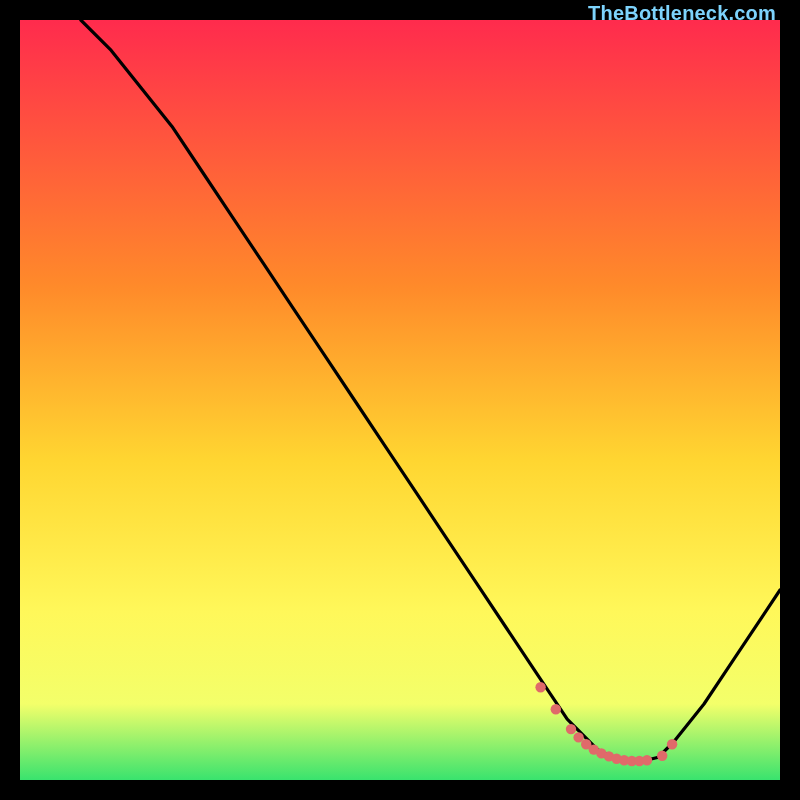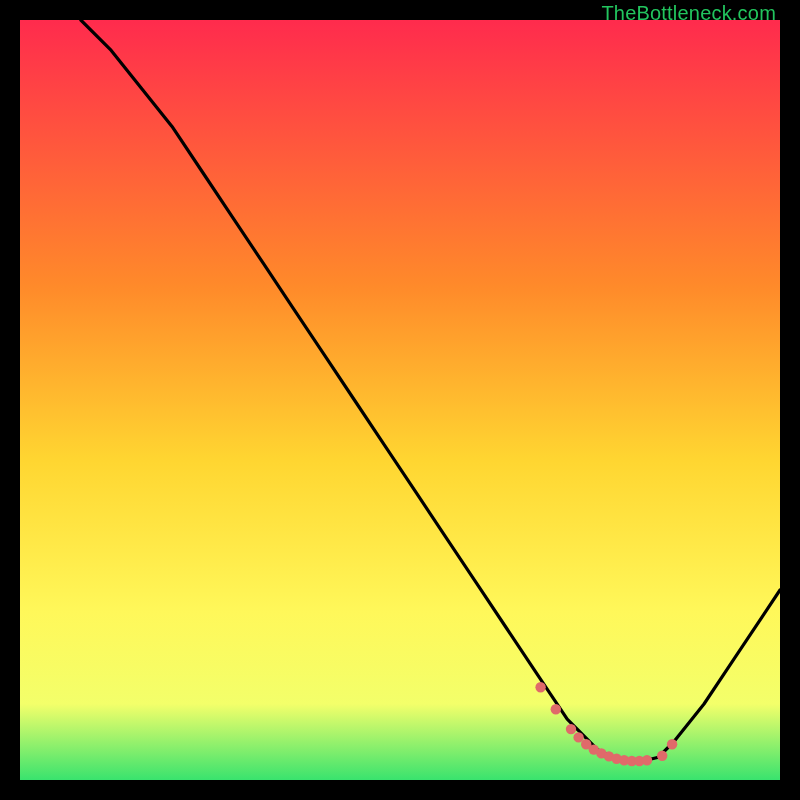--- a/index.html
+++ b/index.html
@@ -16,23 +16,23 @@
     left: 20px;
     top: 20px;
     width: 760px;
     height: 760px;
     background: #000;
   }
   .watermark {
     position: absolute;
     top: 2px;
     right: 24px;
-    color: #22c55e;
+    color: #7dd3fc;
     font-size: 20px;
-    font-weight: 400;
+    font-weight: 700;
     letter-spacing: 0.2px;
     z-index: 5;
   }
   svg {
     display: block;
   }
 </style>
 </head>
 <body>
 

